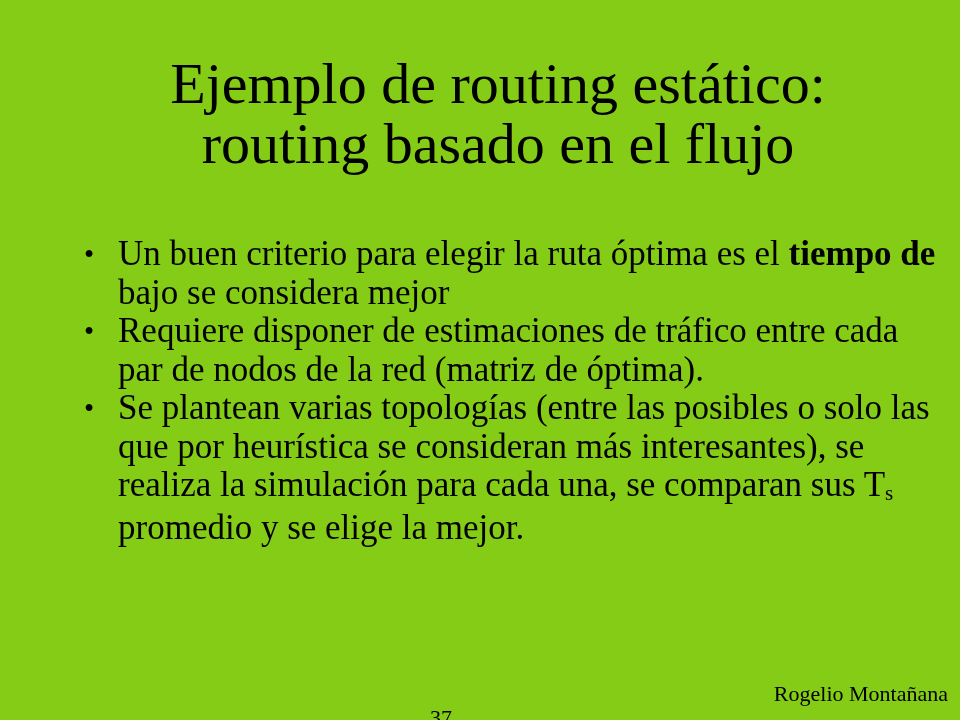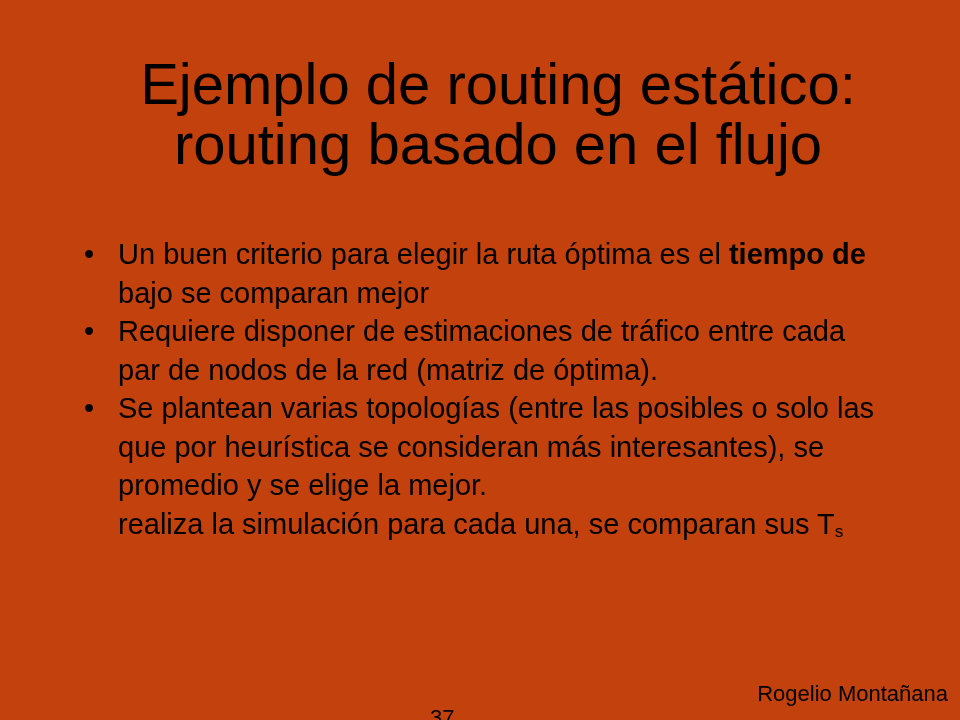--- a/index.html
+++ b/index.html
@@ -4,23 +4,23 @@
 <style>
   html, body {
     margin: 0;
     padding: 0;
     background: #ffffff;
   }
   .slide {
     position: relative;
     width: 960px;
     height: 720px;
-    background: #c2410c;
+    background: #84cc16;
     color: #000000;
-    font-family: Liberation Sans, sans-serif;
+    font-family: Liberation Serif, serif;
     overflow: hidden;
   }
   .title {
     position: absolute;
     top: 54px;
     left: 36px;
     width: 924px;
     text-align: center;
     font-size: 58px;
     line-height: 60px;
@@ -37,21 +37,21 @@
     padding-left: 34px;
   }
   .bullet-dot {
     position: absolute;
     left: 0;
     top: 0;
     font-size: 29px;
     line-height: 38.5px;
   }
   .bullet-line {
-    font-size: 29px;
+    font-size: 35px;
     line-height: 38.5px;
     white-space: nowrap;
   }
   .b { font-weight: bold; }
   .sub {
     font-size: 0.6em;
     position: relative;
     top: 0.18em;
   }
   .page-number {
@@ -80,33 +80,33 @@
 
   <div class="title">
     <div>Ejemplo de routing estático:</div>
     <div>routing basado en el flujo</div>
   </div>
 
   <div class="bullets" id="bullets">
       <div class="bullet-item">
         <span class="bullet-dot">•</span>
         <div class="bullet-line"><span>Un buen criterio para elegir la ruta óptima es el </span><span class="b">tiempo de</span></div>
-        <div class="bullet-line"><span>bajo se comparan mejor</span></div>
+        <div class="bullet-line"><span>bajo se considera mejor</span></div>
       </div>
       <div class="bullet-item">
         <span class="bullet-dot">•</span>
         <div class="bullet-line"><span>Requiere disponer de estimaciones de tráfico entre cada</span></div>
         <div class="bullet-line"><span>par de nodos de la red (matriz de óptima).</span></div>
       </div>
       <div class="bullet-item">
         <span class="bullet-dot">•</span>
         <div class="bullet-line"><span>Se plantean varias topologías (entre las posibles o solo las</span></div>
         <div class="bullet-line"><span>que por heurística se consideran más interesantes), se</span></div>
+        <div class="bullet-line"><span>realiza la simulación para cada una, se comparan sus T</span><span class="sub">s</span></div>
         <div class="bullet-line"><span>promedio y se elige la mejor.</span></div>
-        <div class="bullet-line"><span>realiza la simulación para cada una, se comparan sus T</span><span class="sub">s</span></div>
       </div>
     </div>
 
   <div class="page-number">37</div>
 
   <div class="author">Rogelio Montañana</div>
 
 </div>
 
 </body></html>

